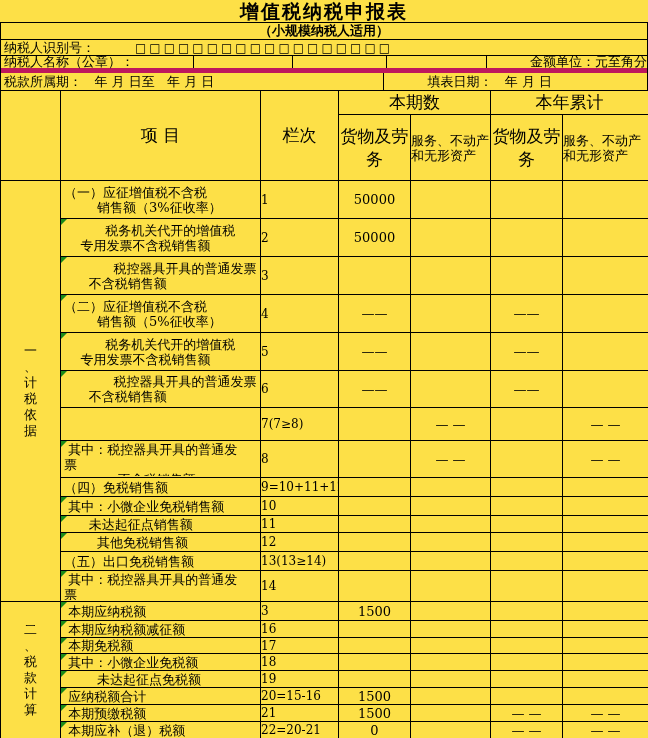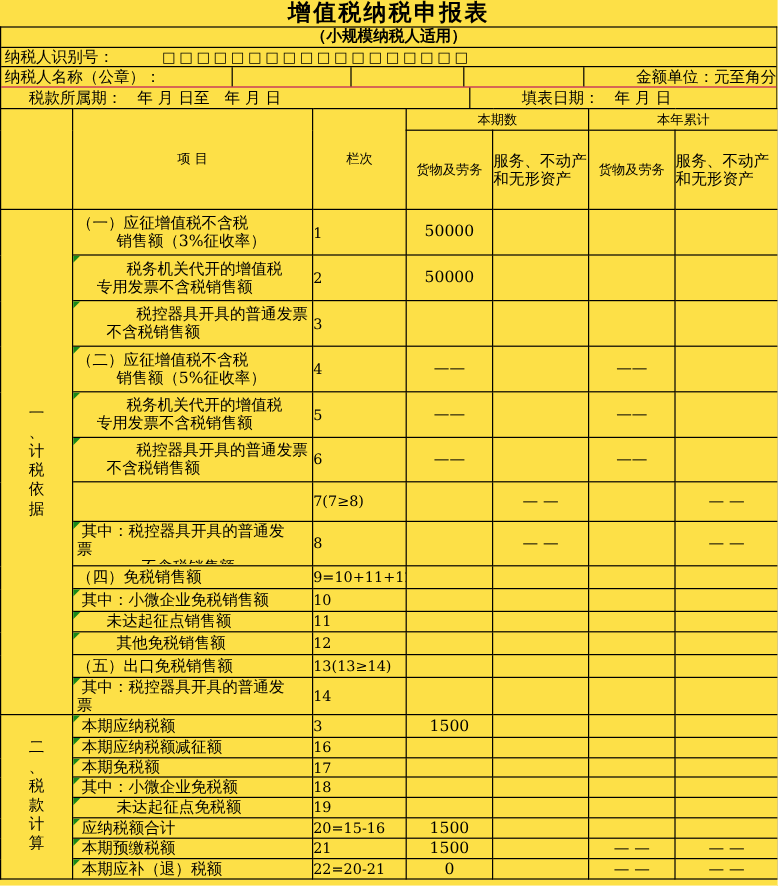--- a/index.html
+++ b/index.html
@@ -14,36 +14,36 @@
     font-size: 19px; font-weight: bold; letter-spacing: 2px;
   }
   .head-block { width: 648px; border: 1px solid #000; border-bottom: none; }
   .subtitle {
     height: 17px; line-height: 16px; text-align: center;
     font-size: 13px; font-weight: bold; border-bottom: 1px solid #000;
   }
   .info-row { display: flex; align-items: center; font-size: 13px; gap: 40px; }
   .id-row { height: 16px; border-bottom: 1px solid #000; padding-left: 3px; }
   .id-row .boxes { letter-spacing: 3px; font-size: 12px; line-height: 14px; }
-  .name-row { height: 17px; border-bottom: 1px solid #be185d; }
+  .name-row { height: 17px; border-bottom: 5px solid #be185d; }
   .name-row .c { height: 100%; border-right: 1px solid #000; display: flex; align-items: center; padding-left: 3px; }
   .name-row .c:last-child { border-right: none; }
   .w1 { width: 260px; } .w2 { width: 78px; } .w3 { width: 72px; }
   .w4 { width: 80px; } .w5 { width: 158px; }
-  .period-row { height: 17px; padding-left: 20px; }
+  .period-row { height: 17px; }
   .period-row .c { height: 100%; display: flex; align-items: center; padding-left: 3px; }
   .period-row .p1 { width: 410px; border-right: 1px solid #000; }
   .period-row .p2 { width: 238px; }
   .lbl { white-space: pre; }
 
   table.main { border-collapse: collapse; table-layout: fixed; width: 648px; }
   table.main td { border: 1px solid #000; padding: 0; vertical-align: middle; overflow: hidden; }
   .hrA { height: 18px; }
   .hrB { height: 66px; }
-  .hcell { text-align: center; font-size: 11px; }
+  .hcell { text-align: center; font-size: 17px; }
   .svc { text-align: left; font-size: 13px; line-height: 15px; padding: 1px 2px; }
   td.item { position: relative; font-size: 13px; }
   td.item .clip { display: flex; flex-direction: column; justify-content: center; overflow: hidden; }
   td.item .clip.top { justify-content: flex-start; }
   .ln { white-space: pre; line-height: 15px; padding-left: 3px; }
   td.colno { font-size: 12px; text-align: left; padding-left: 2px; font-family: "DejaVu Serif", "Liberation Serif", serif; }
   td.val { font-size: 13px; text-align: center; }
   td.section-cell { text-align: center; vertical-align: middle; font-size: 13px; }
   td.section-cell .ch { display: block; line-height: 16px; }
   .marker {

